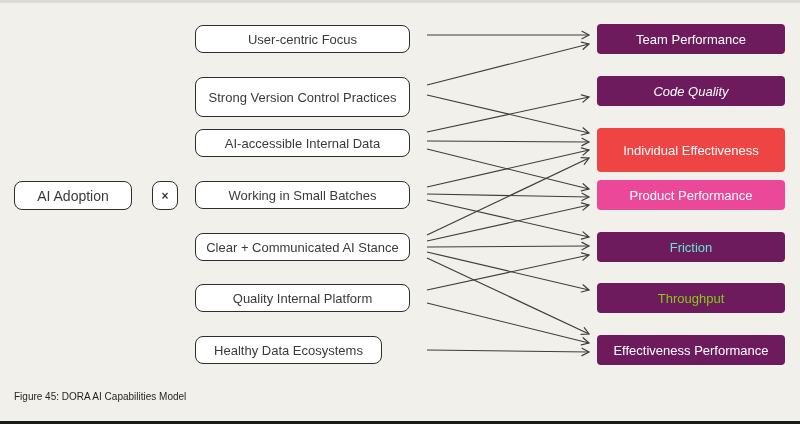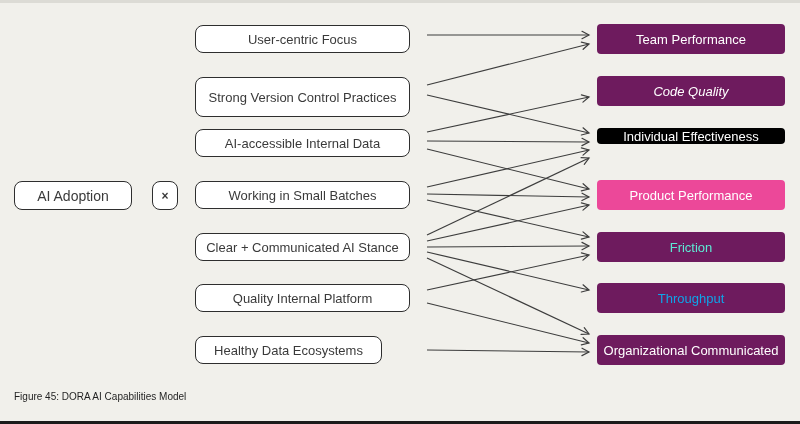--- a/index.html
+++ b/index.html
@@ -74,23 +74,23 @@
       <line x1="427" y1="252" x2="589" y2="290" stroke="#3D3D3D" stroke-width="1.2" marker-end="url(#arrowhead)"></line>
       <line x1="427" y1="258" x2="589" y2="334" stroke="#3D3D3D" stroke-width="1.2" marker-end="url(#arrowhead)"></line>
       <line x1="427" y1="290" x2="589" y2="255" stroke="#3D3D3D" stroke-width="1.2" marker-end="url(#arrowhead)"></line>
       <line x1="427" y1="303" x2="589" y2="343" stroke="#3D3D3D" stroke-width="1.2" marker-end="url(#arrowhead)"></line>
       <line x1="427" y1="350" x2="589" y2="352" stroke="#3D3D3D" stroke-width="1.2" marker-end="url(#arrowhead)"></line>
     </svg>
 
   <div id="outcomes">
       <div class="outcome" style="left: 597px; top: 24px; width: 188px; height: 30px; background: rgb(110, 27, 94); color: rgb(255, 255, 255);">Team Performance</div>
       <div class="outcome" style="left: 597px; top: 76px; width: 188px; height: 30px; background: rgb(110, 27, 94); color: rgb(255, 255, 255); font-style: italic;">Code Quality</div>
-      <div class="outcome" style="left: 597px; top: 128px; width: 188px; height: 16px; background: #000000; color: rgb(255, 255, 255);">Individual Effectiveness</div>
+      <div class="outcome" style="left: 597px; top: 128px; width: 188px; height: 44px; background: #ef4444; color: rgb(255, 255, 255);">Individual Effectiveness</div>
       <div class="outcome" style="left: 597px; top: 180px; width: 188px; height: 30px; background: #ec4899; color: rgb(255, 255, 255);">Product Performance</div>
       <div class="outcome" style="left: 597px; top: 232px; width: 188px; height: 30px; background: rgb(110, 27, 94); color: #5eead4;">Friction</div>
-      <div class="outcome" style="left: 597px; top: 283px; width: 188px; height: 30px; background: rgb(110, 27, 94); color: #0ea5e9;">Throughput</div>
-      <div class="outcome" style="left: 597px; top: 335px; width: 188px; height: 30px; background: rgb(110, 27, 94); color: rgb(255, 255, 255);">Organizational Communicated</div>
+      <div class="outcome" style="left: 597px; top: 283px; width: 188px; height: 30px; background: rgb(110, 27, 94); color: #84cc16;">Throughput</div>
+      <div class="outcome" style="left: 597px; top: 335px; width: 188px; height: 30px; background: rgb(110, 27, 94); color: rgb(255, 255, 255);">Effectiveness Performance</div>
     </div>
 
   <div class="caption">Figure 45: DORA AI Capabilities Model</div>
 
   <div class="edge-bottom"></div>
 </div>
 
 </body></html>

